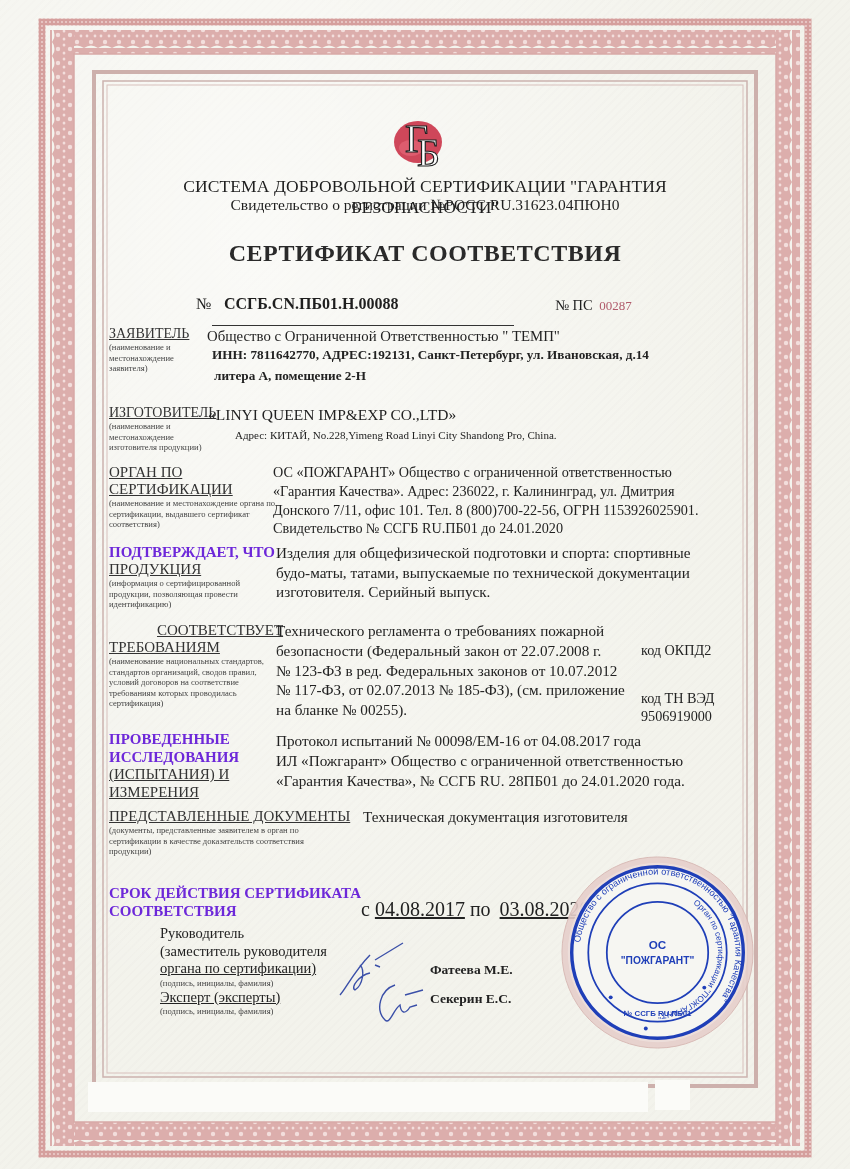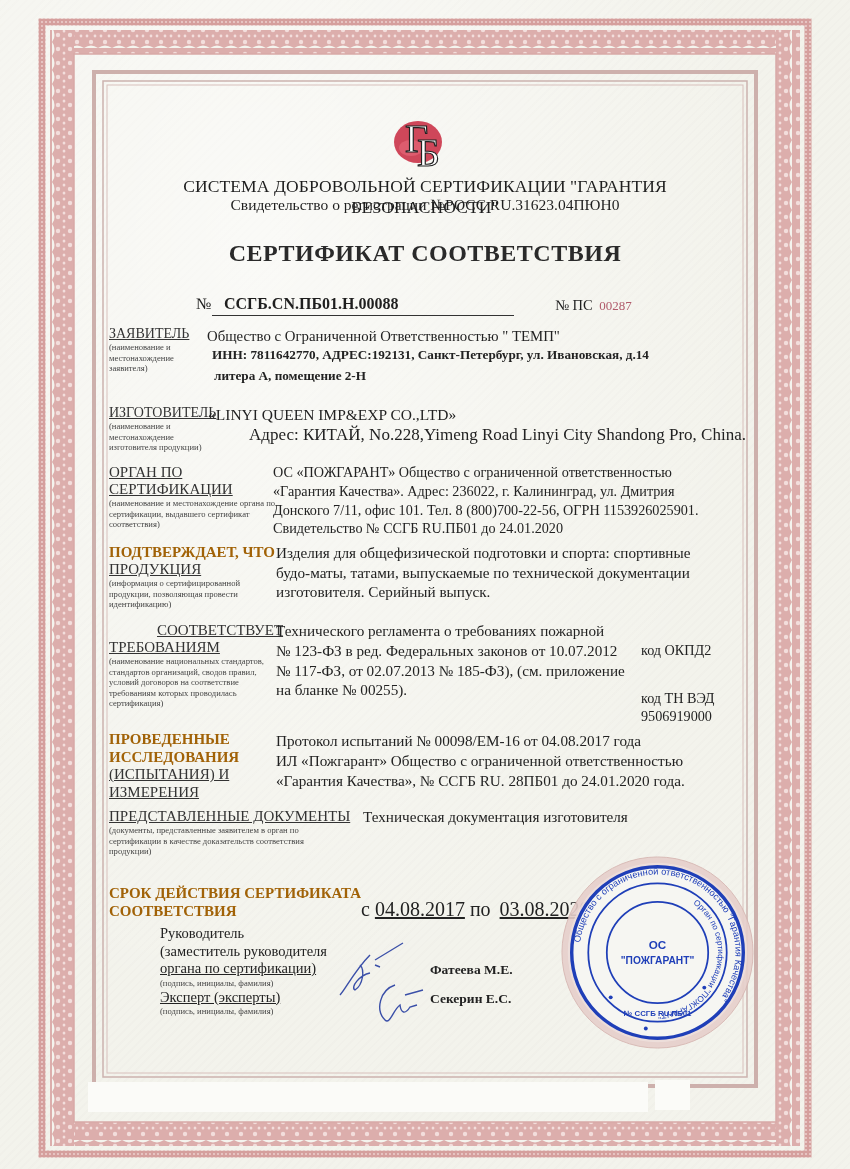--- a/index.html
+++ b/index.html
@@ -13,26 +13,26 @@
   .redact{position:absolute;left:88px;top:1082px;width:560px;height:30px;background:#fbfbf8;}
   .redact2{position:absolute;left:655px;top:1080px;width:35px;height:30px;background:#fbfbf8;}
 
   .abs{position:absolute;}
   .logo{left:385px;top:108px;width:70px;height:65px;}
   .sys-title{left:110px;top:176px;width:630px;text-align:center;font-size:17.5px;letter-spacing:0.1px;}
   .sys-reg{left:110px;top:196px;width:630px;text-align:center;font-size:15.5px;}
   .cert-title{left:110px;top:240px;width:630px;text-align:center;font-size:24px;font-weight:bold;letter-spacing:0.5px;color:#2a2a2a;}
 
   .num-label{left:196px;top:295px;font-size:16px;}
-  .num-value{left:212px;top:295px;width:290px;font-size:16px;font-weight:bold;border-bottom:1px solid #333;padding-left:12px;padding-bottom:2px;}
+  .num-value{left:212px;top:295px;width:290px;font-size:16px;font-weight:bold;border-bottom:1px solid #333;padding-left:12px;padding-bottom:12px;}
   .ps-label{left:555px;top:297px;font-size:14.5px;}
   .ps-value{color:#b05a6a;font-size:13px;margin-left:3px;text-align:center;}
 
   .lbl{font-family:"Liberation Serif",serif;font-weight:normal;font-size:14px;text-decoration:underline;color:#333;}
-  .lbl-plain{font-family:"Liberation Serif",serif;font-weight:bold;font-size:14px;color:#a16207;}
+  .lbl-plain{font-family:"Liberation Serif",serif;font-weight:bold;font-size:14px;color:#6d28d9;}
   .sub{font-size:8.6px;line-height:10.6px;color:#444;}
   .val{font-size:14.8px;line-height:18.5px;color:#222;}
   .valb{font-size:13.2px;font-weight:bold;line-height:18px;color:#222;}
 
   .stamp{left:560px;top:855px;width:195px;height:195px;}
   .sig{left:335px;top:935px;width:110px;height:95px;}
 </style>
 </head>
 <body>
 
@@ -102,21 +102,21 @@
 </div>
 <div class="abs val" style="left:207px;top:327px;">Общество с Ограниченной Ответственностью  " ТЕМП"</div>
 <div class="abs valb" style="left:212px;top:346px;">ИНН: 7811642770, АДРЕС:192131, Санкт-Петербург, ул. Ивановская, д.14</div>
 <div class="abs valb" style="left:214px;top:367px;">литера А, помещение 2-Н</div>
 
 <div class="abs" style="left:109px;top:405px;width:110px;">
   <div class="lbl">ИЗГОТОВИТЕЛЬ</div>
   <div class="sub">(наименование и местонахождение изготовителя продукции)</div>
 </div>
 <div class="abs val" style="left:208px;top:406px;font-size:15.5px;">«LINYI QUEEN IMP&amp;EXP CO.,LTD»</div>
-<div class="abs val" style="left:249px;top:426px;font-size:17px;">Адрес: КИТАЙ, No.228,Yimeng Road Linyi City Shandong Pro, China.</div>
+<div class="abs val" style="left:235px;top:426px;font-size:11px;">Адрес: КИТАЙ, No.228,Yimeng Road Linyi City Shandong Pro, China.</div>
 
 <div class="abs" style="left:109px;top:464px;width:170px;">
   <div class="lbl" style="font-size:15px;line-height:17px;">ОРГАН ПО</div>
   <div class="lbl" style="font-size:15px;line-height:17px;">СЕРТИФИКАЦИИ</div>
   <div class="sub">(наименование и местонахождение органа по сертификации, выдавшего сертификат соответствия)</div>
 </div>
 <div class="abs val" style="left:273px;top:463px;font-size:14.2px;line-height:18.8px;">
   <div>ОС «ПОЖГАРАНТ» Общество с ограниченной ответственностью</div>
   <div>«Гарантия Качества». Адрес: 236022, г. Калининград, ул. Дмитрия</div>
   <div>Донского 7/11, офис 101. Тел. 8 (800)700-22-56, ОГРН 1153926025901.</div>
@@ -134,20 +134,21 @@
   <div>изготовителя. Серийный выпуск.</div>
 </div>
 
 <div class="abs" style="left:109px;top:622px;width:175px;">
   <div class="lbl" style="font-size:15px;line-height:17px;padding-left:48px;">СООТВЕТСТВУЕТ</div>
   <div class="lbl" style="font-size:15px;line-height:17px;">ТРЕБОВАНИЯМ</div>
   <div class="sub">(наименование национальных стандартов, стандартов организаций, сводов правил, условий договоров на соответствие требованиям которых проводилась сертификация)</div>
 </div>
 <div class="abs val" style="left:276px;top:621px;font-size:15.2px;line-height:19.8px;">
   <div>Технического регламента о требованиях пожарной</div>
+  <div>безопасности (Федеральный закон от 22.07.2008 г.</div>
   <div>№ 123-ФЗ в ред. Федеральных законов от 10.07.2012</div>
   <div>№ 117-ФЗ, от 02.07.2013 № 185-ФЗ), (см. приложение</div>
   <div>на бланке № 00255).</div>
 </div>
 <div class="abs val" style="left:641px;top:641px;font-size:14.2px;">код ОКПД2</div>
 <div class="abs val" style="left:641px;top:689px;font-size:14.2px;">код ТН ВЭД</div>
 <div class="abs val" style="left:641px;top:707px;font-size:14.2px;">9506919000</div>
 
 <div class="abs" style="left:109px;top:731px;width:170px;">
   <div class="lbl-plain" style="font-size:15px;line-height:17.5px;">ПРОВЕДЕННЫЕ</div>

